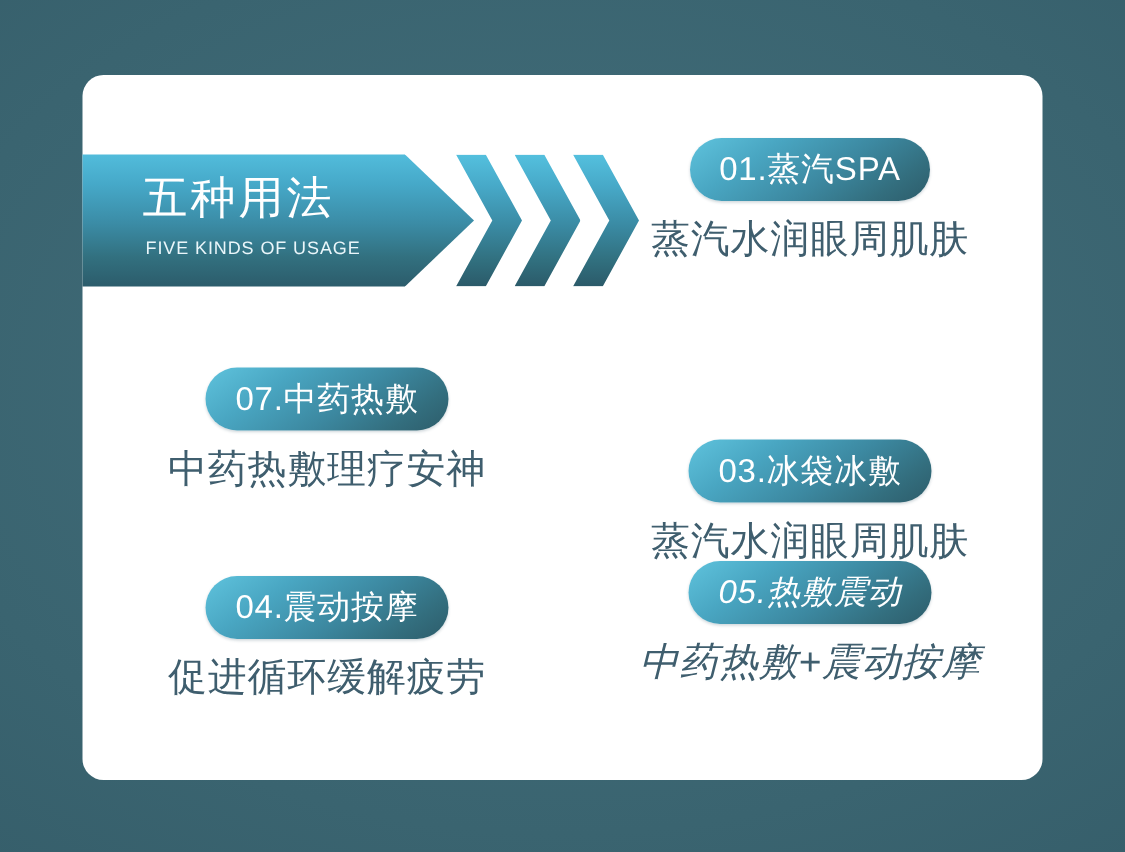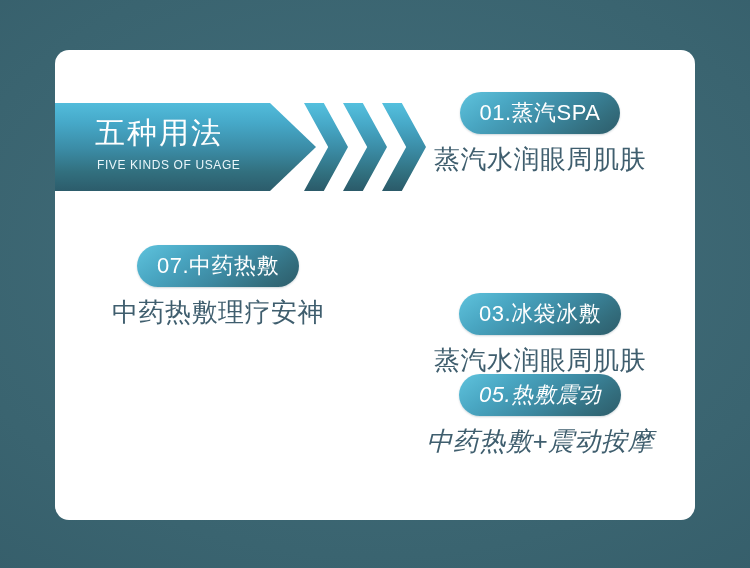--- a/index.html
+++ b/index.html
@@ -181,20 +181,26 @@
         <div class="desc">中药热敷理疗安神</div>
       </div>
 
       <div class="item pos-3">
         <div class="pill-wrap">
           <span class="pill">03.冰袋冰敷</span>
         </div>
         <div class="desc">蒸汽水润眼周肌肤</div>
       </div>
 
+      <div class="item pos-4">
+        <div class="pill-wrap">
+          <span class="pill">04.震动按摩</span>
+        </div>
+        <div class="desc">促进循环缓解疲劳</div>
+      </div>
 
       <div class="item pos-5">
         <div class="pill-wrap">
           <span class="pill">05.热敷震动</span>
         </div>
         <div class="desc">中药热敷+震动按摩</div>
       </div>
 
     </div>
   </div>

